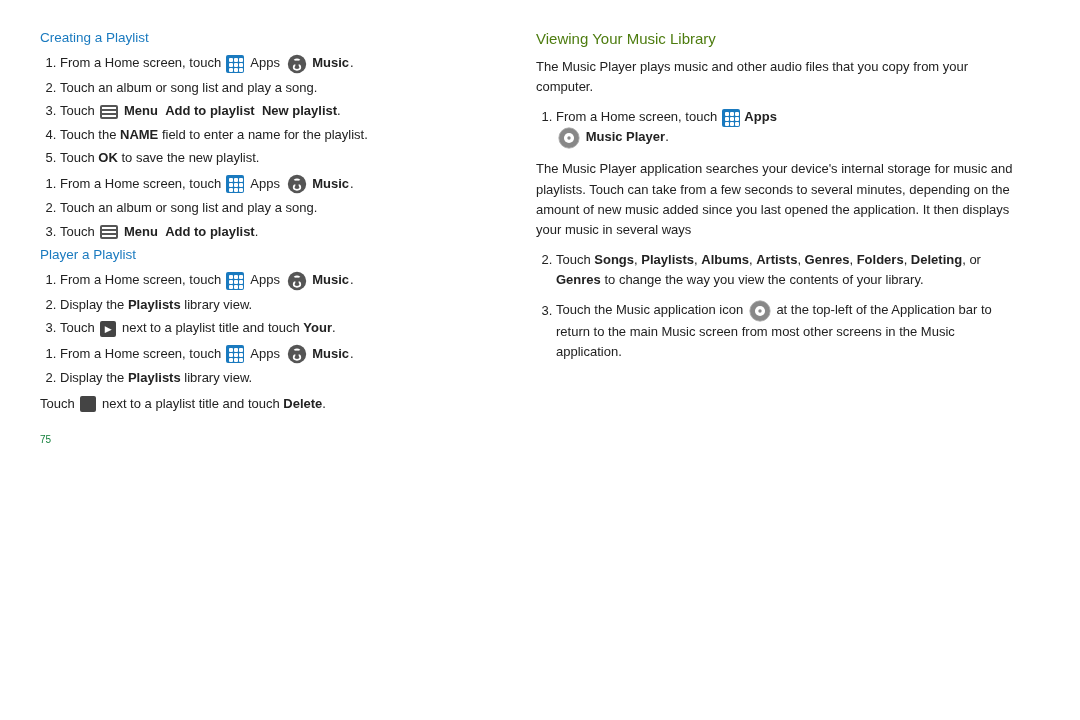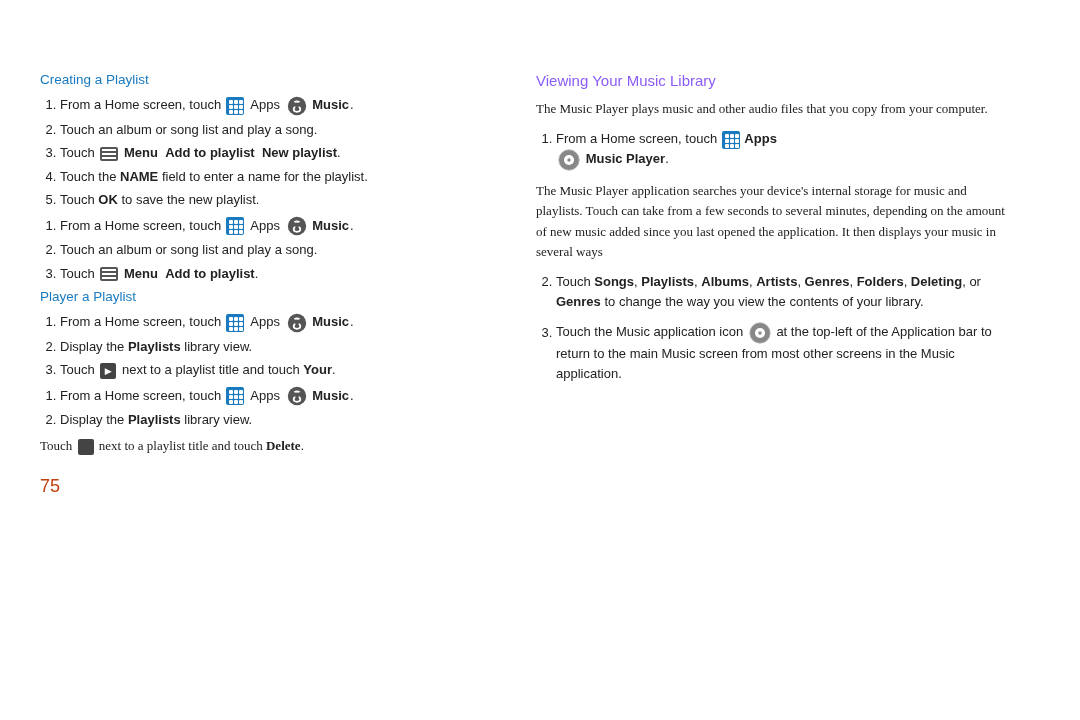--- a/index.html
+++ b/index.html
@@ -8,21 +8,20 @@
       font-size: 13px;
       background: #fff;
       color: #222;
       width: 1080px;
       min-height: 720px;
       padding: 30px 40px 30px 40px;
     }
     .columns {
       display: flex;
       gap: 16px;
-      margin-top: 42px;
     }
     .col-left {
       flex: 1;
       max-width: 480px;
     }
     .col-right {
       flex: 1;
       max-width: 480px;
     }
     .section-title {
@@ -39,21 +38,20 @@
       margin-left: 20px;
       margin-bottom: 6px;
     }
     ol li {
       margin-bottom: 4px;
       line-height: 1.5;
     }
     p {
       line-height: 1.55;
       margin-bottom: 6px;
-      font-family: Liberation Serif, serif;
     }
     .apps-dots {
       display: inline-grid;
       grid-template-columns: repeat(3,4px);
       grid-template-rows: repeat(3,4px);
       gap: 1px;
       background: #1a7abf;
       border-radius: 2px;
       padding: 3px;
       width: 18px;
@@ -98,41 +96,41 @@
       width: 22px;
       height: 22px;
       vertical-align: middle;
       margin: 0 2px;
     }
     .music-player-icon svg {
       width: 22px;
       height: 22px;
     }
     .right-section-title {
-      color: #8b5cf6;
+      color: #4d7c0f;
       font-size: 15px;
       font-weight: normal;
       margin-bottom: 10px;
     }
     .body-text {
       line-height: 1.55;
       margin-bottom: 10px;
       font-size: 13px;
     }
     .right-ol {
       margin-left: 20px;
     }
     .right-ol li {
       margin-bottom: 10px;
       line-height: 1.55;
     }
     .page-num {
       margin-top: 20px;
-      color: #c2410c;
-      font-size: 18px;
+      color: #15803d;
+      font-size: 10px;
     }
     b { font-weight: bold; }
     .label-apps {
       font-weight: normal;
       margin: 0 2px;
     }
     .label-music {
       font-weight: bold;
       margin: 0 1px;
     }

